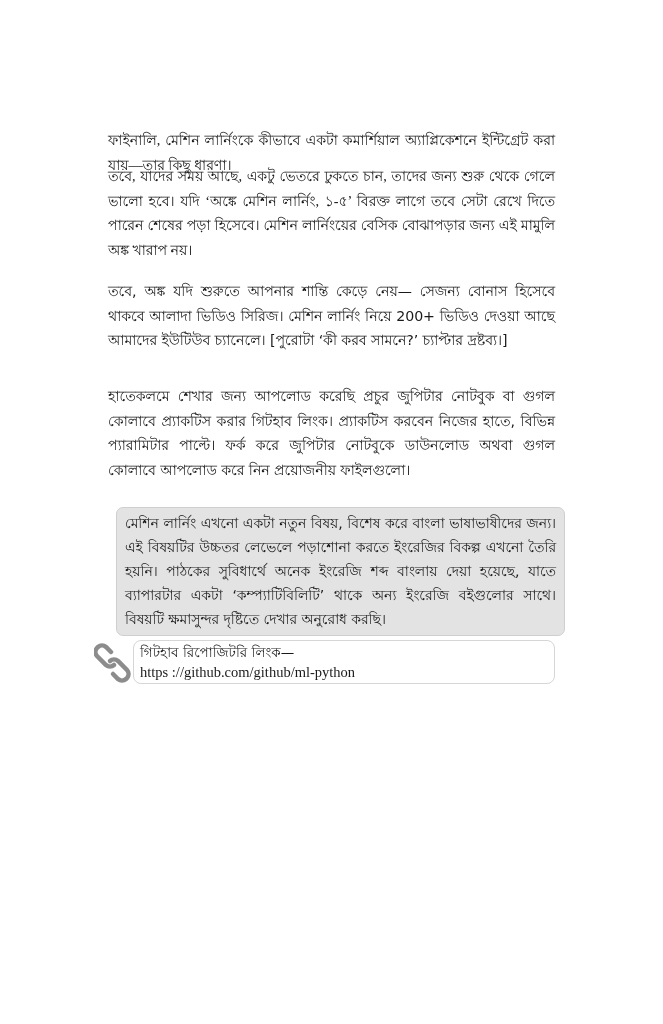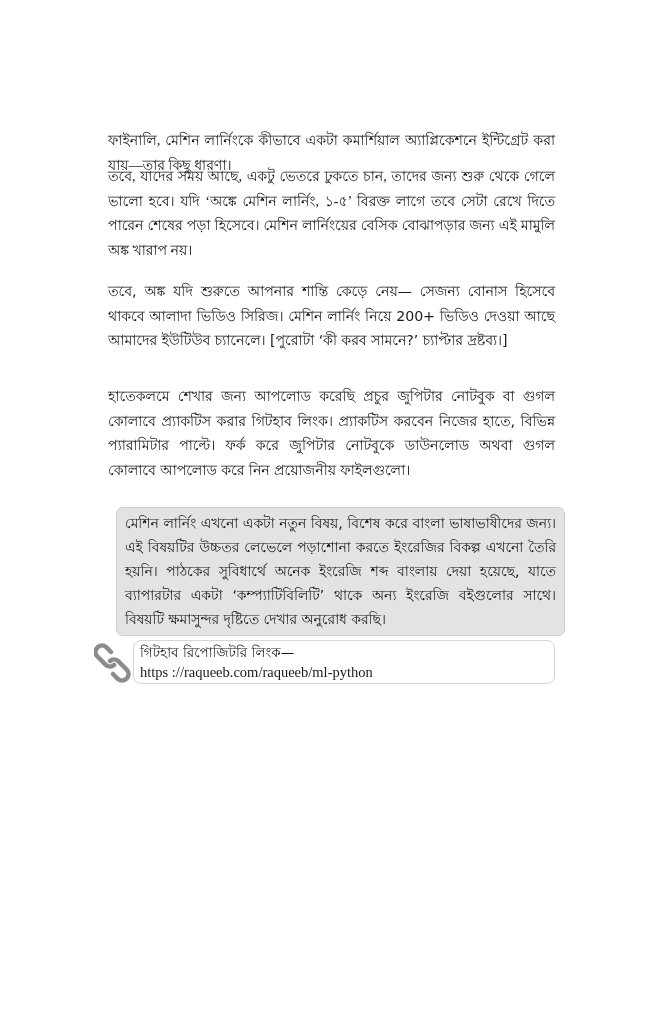--- a/index.html
+++ b/index.html
@@ -44,14 +44,14 @@
   <svg width="38" height="42" viewBox="0 0 38 42">
     <g fill="none" stroke="#8c8c8c" stroke-width="4.5" stroke-linecap="round">
       <path d="M17 10 L12 5 A6 6 0 0 0 4 5 L3 6 A6 6 0 0 0 3 14 L12 23 A6 6 0 0 0 20 23"></path>
       <path d="M16 19 A6 6 0 0 1 24 19 L33 28 A6 6 0 0 1 33 36 L32 37 A6 6 0 0 1 24 37 L19 32"></path>
     </g>
   </svg>
 </div>
 
 <div class="link-box">
   <div class="link-title">গিটহাব রিপোজিটরি লিংক—</div>
-  <div class="link-url">https ://raqueeb.com/raqueeb/ml-python</div>
+  <div class="link-url">https ://github.com/github/ml-python</div>
 </div>
 
 </body></html>

